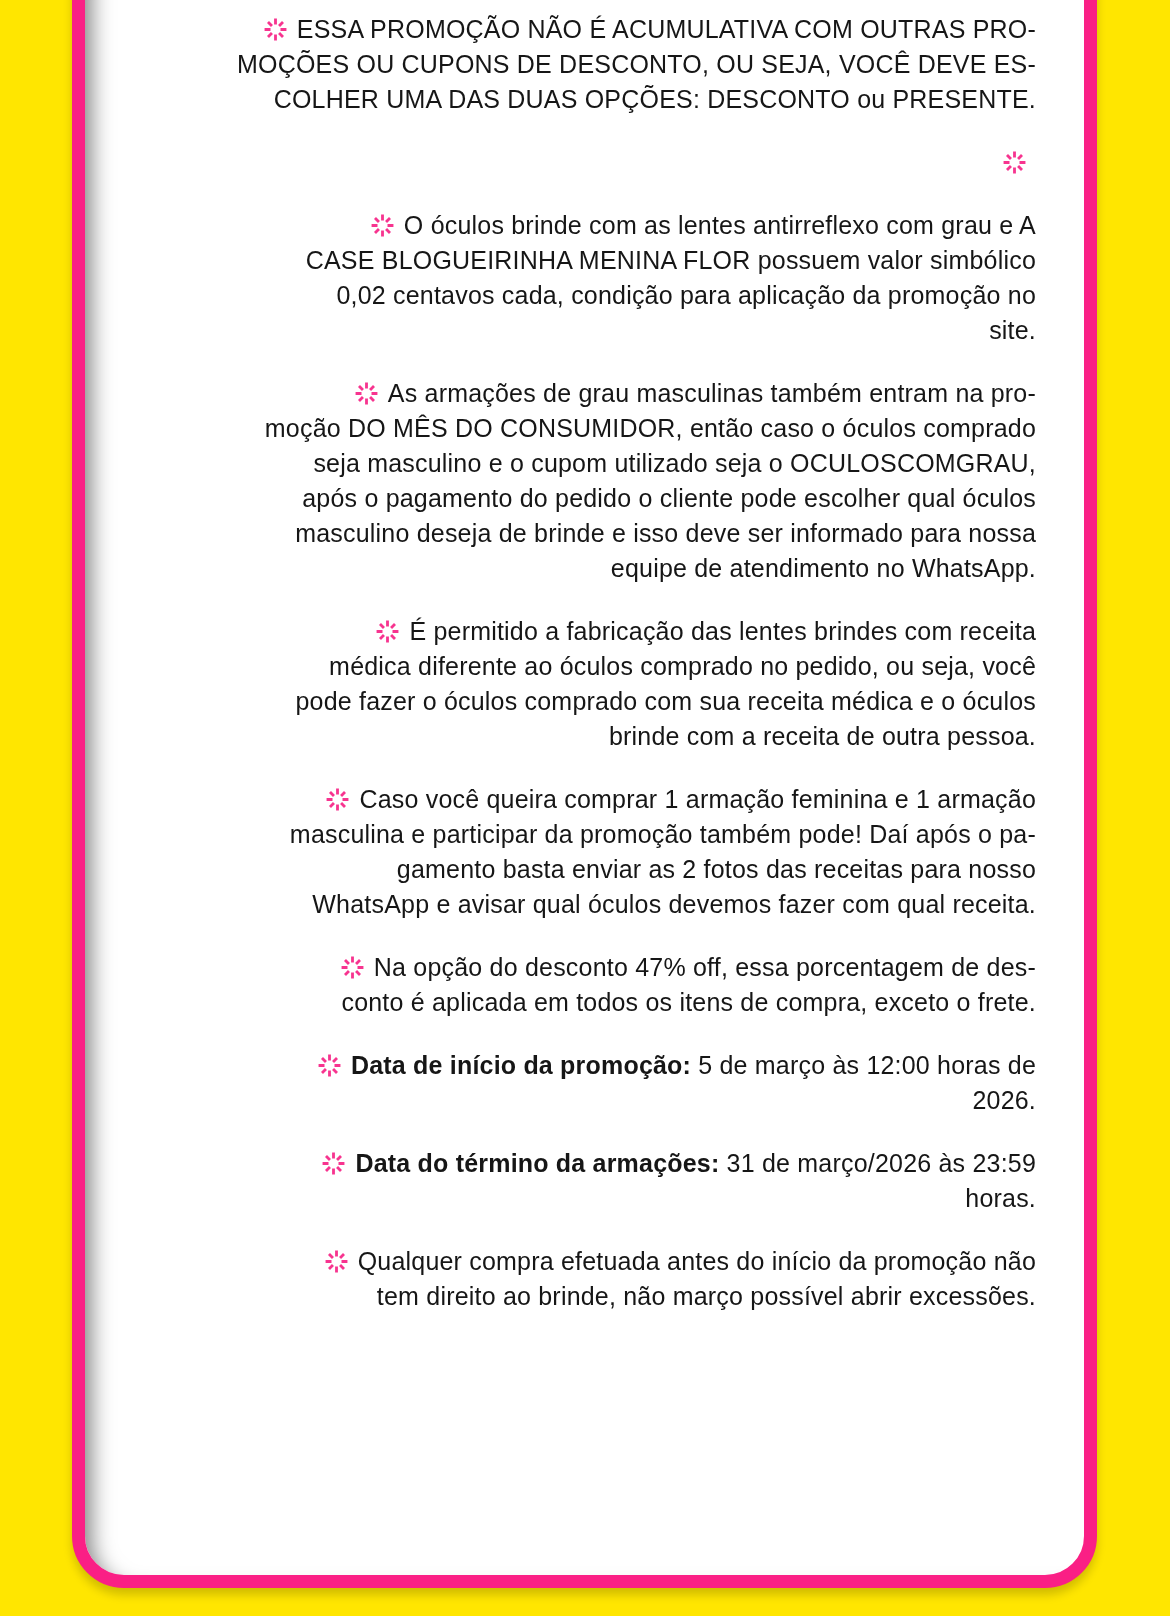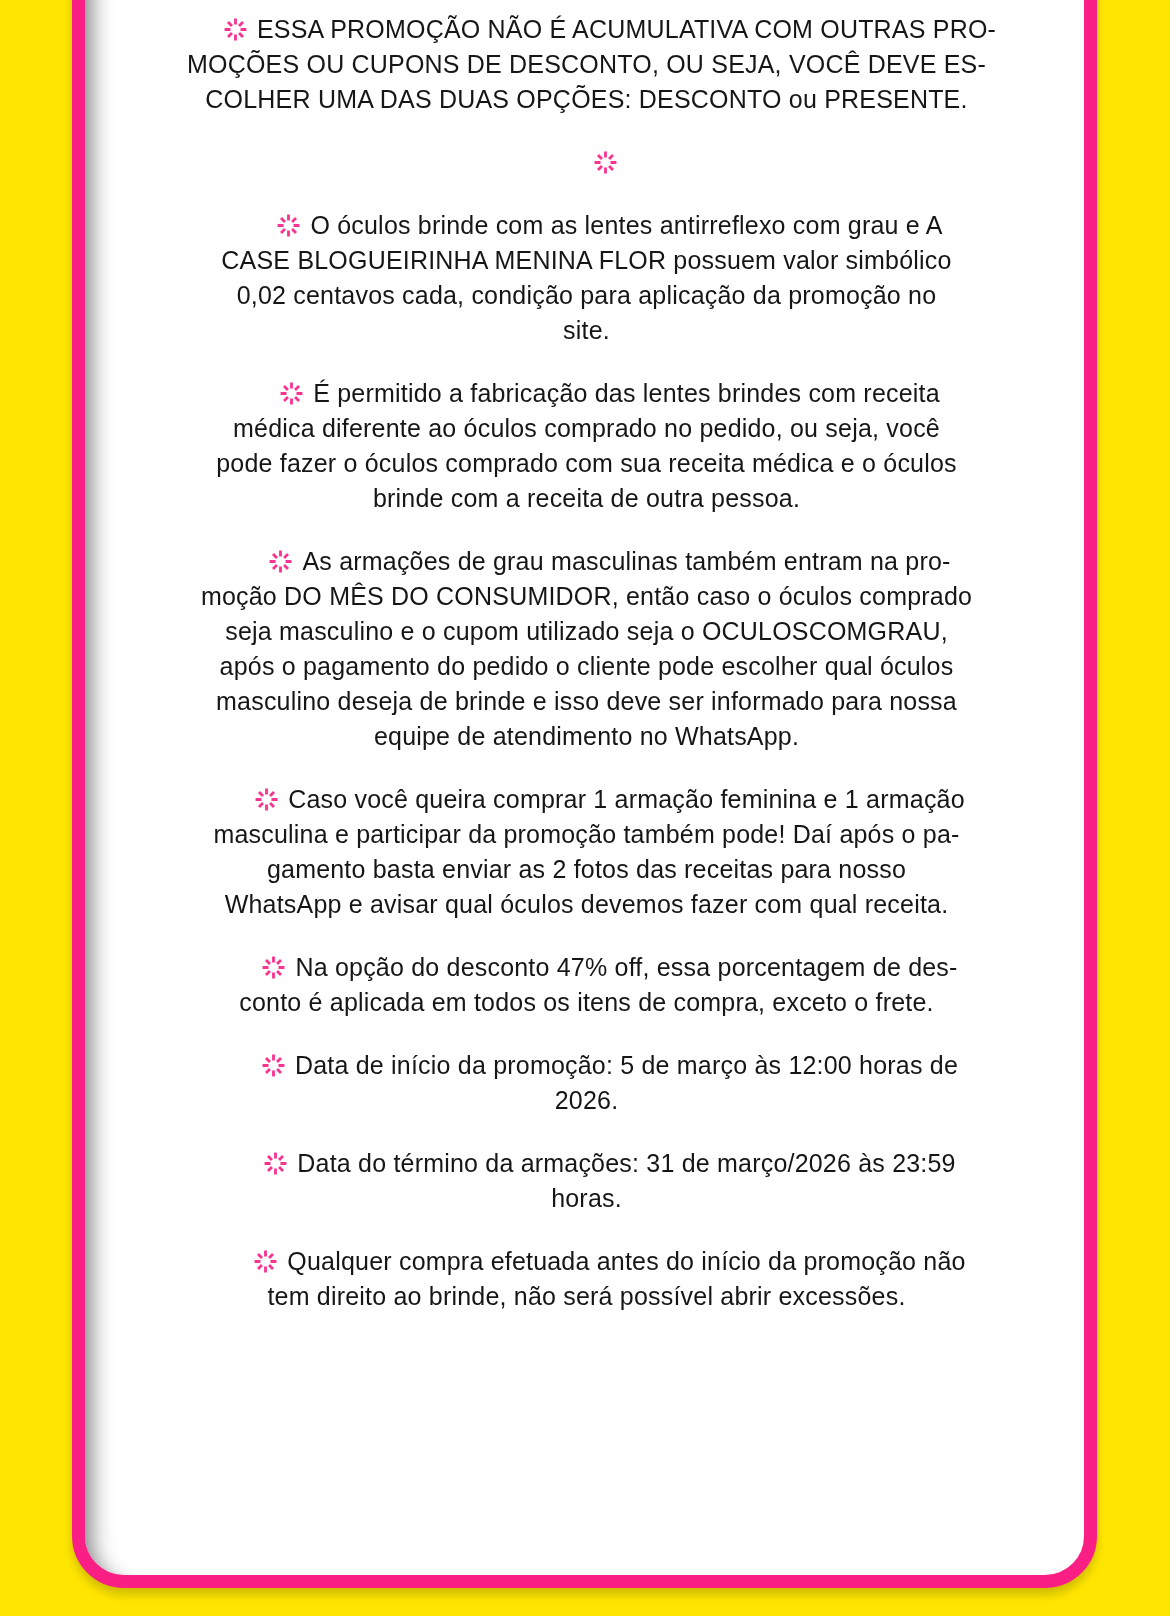--- a/index.html
+++ b/index.html
@@ -25,23 +25,23 @@
     box-sizing:border-box;
   }
   .para{
     margin:0 0 28px 0;
     font-size:25px;
     line-height:35px;
     letter-spacing:.2px;
     color:#161616;
     white-space:pre-line;
     text-indent:46px;
-    text-align:center;
+    text-align:right;
   }
-  .para b{font-weight:normal}
+  .para b{font-weight:bold}
   .sparkle{
     display:inline-block;width:25px;height:25px;
     vertical-align:-4px;margin-right:9px;
     text-indent:0;line-height:0;
   }
   .sparkle svg{display:block}
 </style>
 </head>
 <body>
 
@@ -56,32 +56,32 @@
             <path d="M12 1.5V7.2M12 16.8v5.7M1.5 12h5.7M16.8 12h5.7M4.8 4.8l3.8 3.8M15.4 15.4l3.8 3.8M19.2 4.8l-3.8 3.8M8.6 15.4l-3.8 3.8" fill="none" stroke="#F7348F" stroke-width="2.7"></path>
           </svg></span></p>
     <p class="para"><span class="sparkle"><svg viewBox="0 0 24 24" width="25" height="25">
             <path d="M12 1.5V7.2M12 16.8v5.7M1.5 12h5.7M16.8 12h5.7M4.8 4.8l3.8 3.8M15.4 15.4l3.8 3.8M19.2 4.8l-3.8 3.8M8.6 15.4l-3.8 3.8" fill="none" stroke="#F7348F" stroke-width="2.7"></path>
           </svg></span><span>O óculos brinde com as lentes antirreflexo com grau e A
 CASE BLOGUEIRINHA MENINA FLOR possuem valor simbólico
 0,02 centavos cada, condição para aplicação da promoção no
 site.</span></p>
     <p class="para"><span class="sparkle"><svg viewBox="0 0 24 24" width="25" height="25">
             <path d="M12 1.5V7.2M12 16.8v5.7M1.5 12h5.7M16.8 12h5.7M4.8 4.8l3.8 3.8M15.4 15.4l3.8 3.8M19.2 4.8l-3.8 3.8M8.6 15.4l-3.8 3.8" fill="none" stroke="#F7348F" stroke-width="2.7"></path>
-          </svg></span><span>É permitido a fabricação das lentes brindes com receita
-médica diferente ao óculos comprado no pedido, ou seja, você
-pode fazer o óculos comprado com sua receita médica e o óculos
-brinde com a receita de outra pessoa.</span></p>
-    <p class="para"><span class="sparkle"><svg viewBox="0 0 24 24" width="25" height="25">
-            <path d="M12 1.5V7.2M12 16.8v5.7M1.5 12h5.7M16.8 12h5.7M4.8 4.8l3.8 3.8M15.4 15.4l3.8 3.8M19.2 4.8l-3.8 3.8M8.6 15.4l-3.8 3.8" fill="none" stroke="#F7348F" stroke-width="2.7"></path>
           </svg></span><span>As armações de grau masculinas também entram na pro-
 moção DO MÊS DO CONSUMIDOR, então caso o óculos comprado
 seja masculino e o cupom utilizado seja o OCULOSCOMGRAU,
 após o pagamento do pedido o cliente pode escolher qual óculos
 masculino deseja de brinde e isso deve ser informado para nossa
 equipe de atendimento no WhatsApp.</span></p>
+    <p class="para"><span class="sparkle"><svg viewBox="0 0 24 24" width="25" height="25">
+            <path d="M12 1.5V7.2M12 16.8v5.7M1.5 12h5.7M16.8 12h5.7M4.8 4.8l3.8 3.8M15.4 15.4l3.8 3.8M19.2 4.8l-3.8 3.8M8.6 15.4l-3.8 3.8" fill="none" stroke="#F7348F" stroke-width="2.7"></path>
+          </svg></span><span>É permitido a fabricação das lentes brindes com receita
+médica diferente ao óculos comprado no pedido, ou seja, você
+pode fazer o óculos comprado com sua receita médica e o óculos
+brinde com a receita de outra pessoa.</span></p>
     <p class="para"><span class="sparkle"><svg viewBox="0 0 24 24" width="25" height="25">
             <path d="M12 1.5V7.2M12 16.8v5.7M1.5 12h5.7M16.8 12h5.7M4.8 4.8l3.8 3.8M15.4 15.4l3.8 3.8M19.2 4.8l-3.8 3.8M8.6 15.4l-3.8 3.8" fill="none" stroke="#F7348F" stroke-width="2.7"></path>
           </svg></span><span>Caso você queira comprar 1 armação feminina e 1 armação
 masculina e participar da promoção também pode! Daí após o pa-
 gamento basta enviar as 2 fotos das receitas para nosso
 WhatsApp e avisar qual óculos devemos fazer com qual receita.</span></p>
     <p class="para"><span class="sparkle"><svg viewBox="0 0 24 24" width="25" height="25">
             <path d="M12 1.5V7.2M12 16.8v5.7M1.5 12h5.7M16.8 12h5.7M4.8 4.8l3.8 3.8M15.4 15.4l3.8 3.8M19.2 4.8l-3.8 3.8M8.6 15.4l-3.8 3.8" fill="none" stroke="#F7348F" stroke-width="2.7"></path>
           </svg></span><span>Na opção do desconto 47% off, essa porcentagem de des-
 conto é aplicada em todos os itens de compra, exceto o frete.</span></p>
@@ -89,15 +89,15 @@
             <path d="M12 1.5V7.2M12 16.8v5.7M1.5 12h5.7M16.8 12h5.7M4.8 4.8l3.8 3.8M15.4 15.4l3.8 3.8M19.2 4.8l-3.8 3.8M8.6 15.4l-3.8 3.8" fill="none" stroke="#F7348F" stroke-width="2.7"></path>
           </svg></span><b>Data de início da promoção:</b><span> 5 de março  às 12:00 horas de
 2026.</span></p>
     <p class="para"><span class="sparkle"><svg viewBox="0 0 24 24" width="25" height="25">
             <path d="M12 1.5V7.2M12 16.8v5.7M1.5 12h5.7M16.8 12h5.7M4.8 4.8l3.8 3.8M15.4 15.4l3.8 3.8M19.2 4.8l-3.8 3.8M8.6 15.4l-3.8 3.8" fill="none" stroke="#F7348F" stroke-width="2.7"></path>
           </svg></span><b>Data do término da armações:</b><span> 31 de março/2026 às 23:59
 horas.</span></p>
     <p class="para"><span class="sparkle"><svg viewBox="0 0 24 24" width="25" height="25">
             <path d="M12 1.5V7.2M12 16.8v5.7M1.5 12h5.7M16.8 12h5.7M4.8 4.8l3.8 3.8M15.4 15.4l3.8 3.8M19.2 4.8l-3.8 3.8M8.6 15.4l-3.8 3.8" fill="none" stroke="#F7348F" stroke-width="2.7"></path>
           </svg></span><span>Qualquer compra efetuada antes do início da promoção não
-tem direito ao brinde, não será possível abrir excessões.</span></p>
+tem direito ao brinde, não março possível abrir excessões.</span></p>
   </div>
 </div>
 
 </body></html>

